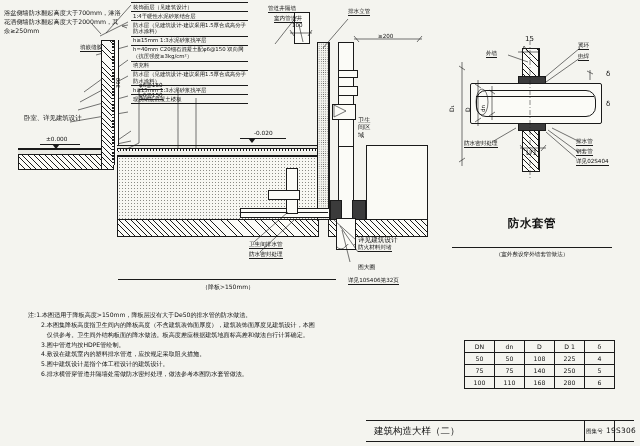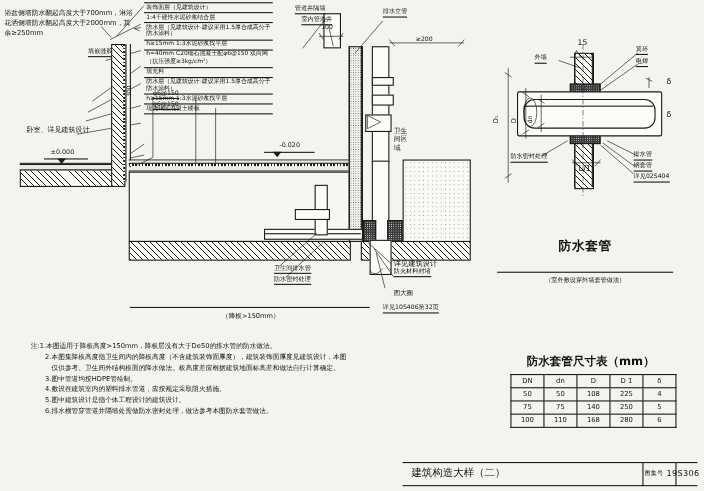--- a/index.html
+++ b/index.html
@@ -425,21 +425,20 @@
     <div class="n" style="padding-left:13px;">
       <span class="idx">5.</span>
         <span class="bd">图中建筑设计是指个体工程设计的建筑设计。</span>
     </div>
     <div class="n" style="padding-left:13px;">
       <span class="idx">6.</span>
         <span class="bd">排水横管穿管道井隔墙处需做防水密封处理，做法参考本图防水套管做法。</span>
     </div>
   </div>
 
-  <div class="abs" id="sizes-title">防水套管尺寸表（mm）</div>
   <table id="sizes-table" class="abs">
     <tbody>
         <tr>
       <th>DN</th>
       <th>dn</th>
       <th>D</th>
       <th>D 1</th>
       <th>δ</th>
     </tr>
     <tr>

